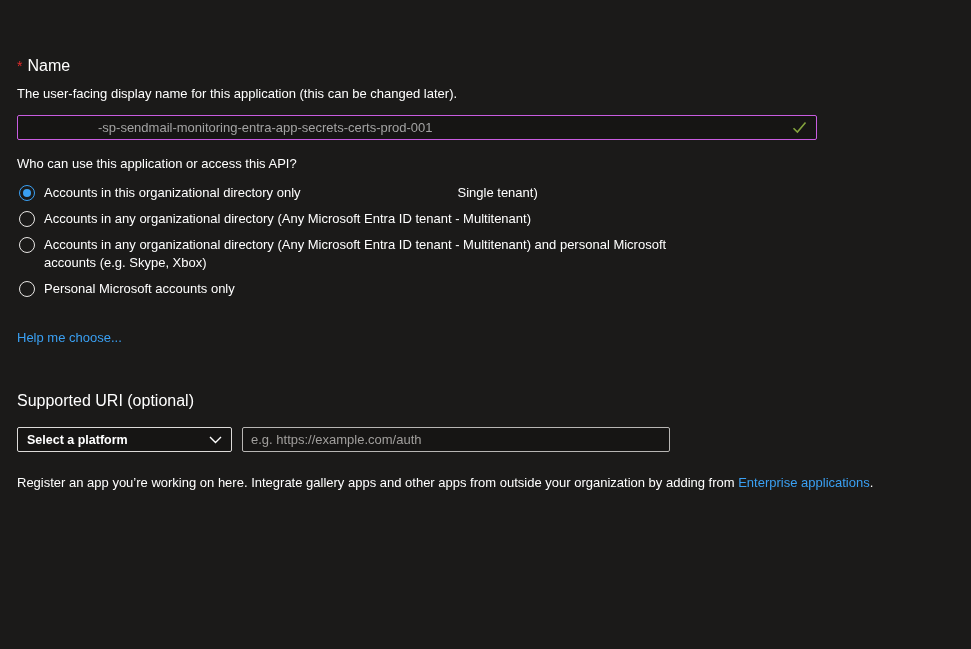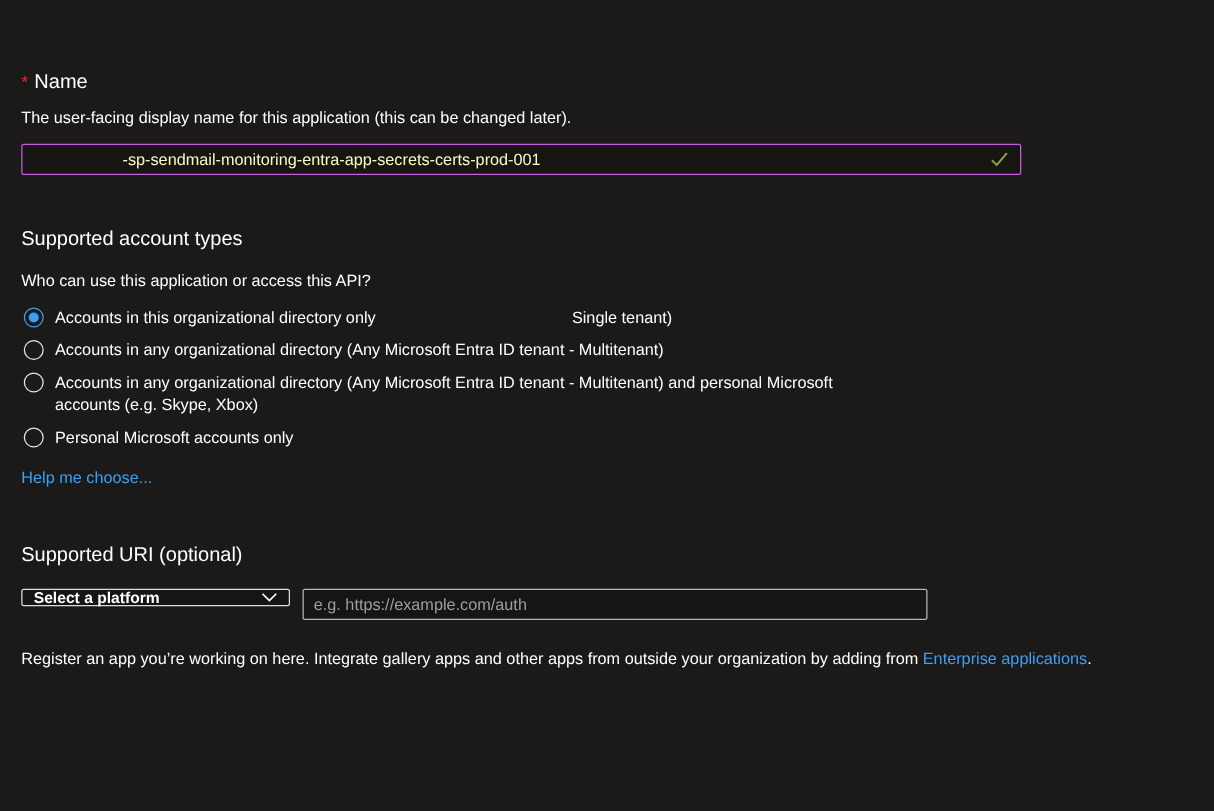--- a/index.html
+++ b/index.html
@@ -36,21 +36,21 @@
   .field-label{margin-top:46px;font-size:16px;font-weight:400;}
   .req-star{color:var(--required-red);margin-right:5px;font-size:14px;}
   .field-desc{margin-top:10px;line-height:17px;}
 
   .name-input-wrap{position:relative;width:800px;margin-top:13px;}
   .name-input{
     width:100%;height:25px;
     background:var(--control-bg);
     border:1.6px solid var(--input-focus-border);
     border-radius:2px;
-    color:#fef9c3;font-size:13px;font-family:inherit;
+    color:#a3a3a3;font-size:13px;font-family:inherit;
     padding:0 34px 1px 8px;
     text-indent:72px;
     outline:none;
   }
   .name-valid-icon{position:absolute;right:10px;top:6px;}
 
   .section-heading{margin-top:43px;font-size:16px;font-weight:400;}
   .section-question{margin-top:16px;}
 
   .radio-group{margin-top:13px;}
@@ -65,38 +65,38 @@
   .radio-circle.selected .dot{
     display:block;position:absolute;left:50%;top:50%;
     width:8px;height:8px;margin:-4px 0 0 -4px;
     border-radius:50%;background:var(--accent-blue);
   }
   .radio-label{margin-left:9px;line-height:18px;max-width:632px;}
   .radio-line1{display:flex;white-space:nowrap;}
   .redacted-gap{display:inline-block;width:157px;}
 
   .link{color:var(--accent-blue);text-decoration:none;cursor:pointer;}
-  .help-link{display:inline-block;margin-top:7px;}
+  .help-link{display:inline-block;margin-top:24px;}
 
   .redirect-heading{margin-top:47px;}
   .redirect-desc{margin-top:14px;max-width:662px;line-height:17px;}
 
   .uri-controls{display:flex;margin-top:17px;}
   .platform-select{
-    width:215px;height:14px;
+    width:215px;height:25px;
     background:var(--control-bg);
     border:1px solid var(--control-border);
     border-radius:2px;
     display:flex;align-items:center;justify-content:space-between;
     padding:0 9px;cursor:pointer;
   }
   .platform-select-label{font-weight:700;font-size:12.5px;}
   .chevron-down-icon{display:flex;align-items:center;}
   .uri-input{
-    width:500px;height:25px;margin-left:10px;
+    width:428px;height:25px;margin-left:10px;
     background:var(--control-bg);
     border:1px solid #b8b6b4;
     border-radius:2px;
     color:#fff;font-size:13px;font-family:inherit;
     padding:0 8px 1px 8px;outline:none;
   }
   .uri-input::placeholder{color:var(--placeholder);opacity:1;}
 
   .footer-note{margin-top:22px;line-height:17px;}
 </style>
@@ -113,21 +113,20 @@
 
   <div class="name-input-wrap">
     <input class="name-input" type="text" value="-sp-sendmail-monitoring-entra-app-secrets-certs-prod-001" style="">
     <span class="name-valid-icon">
       <svg width="15" height="13" viewBox="0 0 15 13">
           <path d="M1.5 7.2 L5.4 11 L13.5 1.5" fill="none" stroke="#84a33d" stroke-width="1.6"></path>
         </svg>
     </span>
   </div>
 
-  <div class="section-heading">Supported account types</div>
   <div class="section-question">Who can use this application or access this API?</div>
 
   <div class="radio-group">
 
     <div class="radio-row">
       <span class="radio-circle selected">
           <span class="dot"></span>
         </span>
       <span class="radio-label radio-line1">
         <span>Accounts in this organizational directory only</span>

